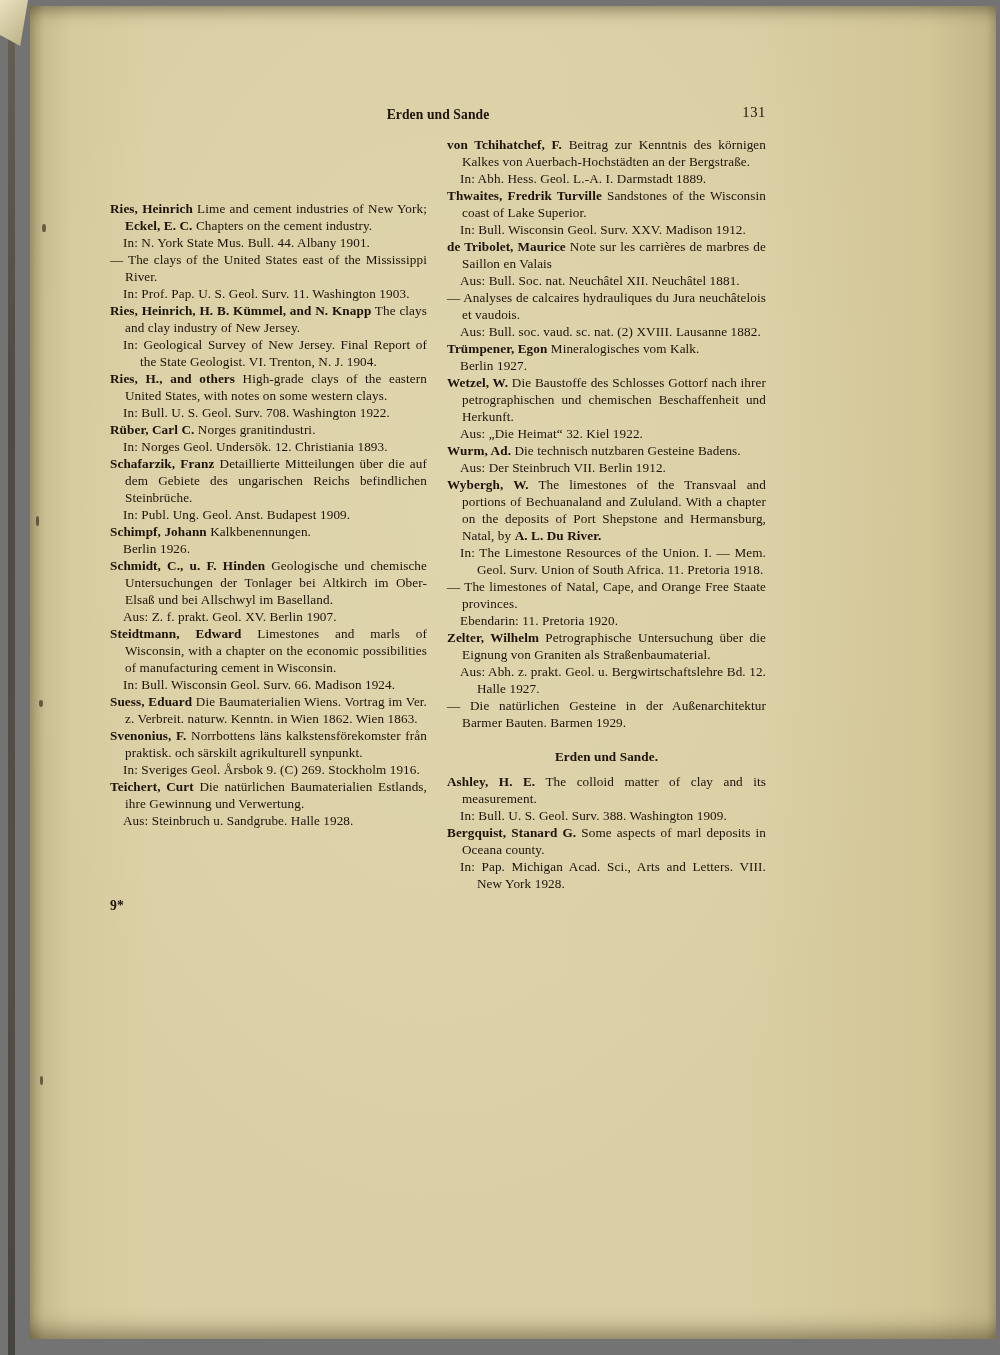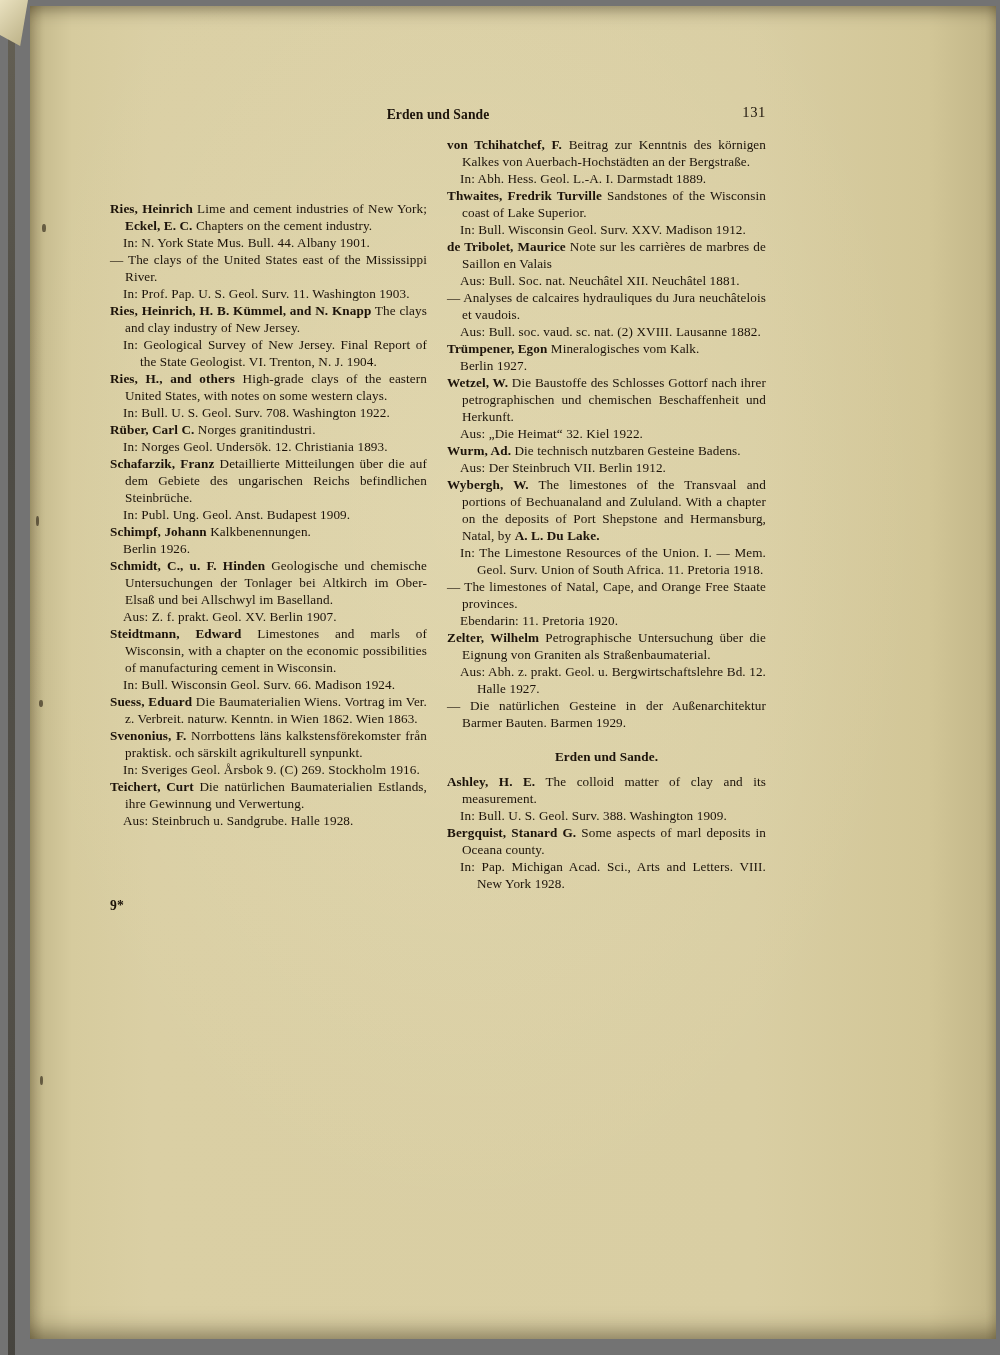--- a/index.html
+++ b/index.html
@@ -155,21 +155,21 @@
           </div>
           <div class="entry">
             <p class="blk main"><b>Wetzel, W.</b> Die Baustoffe des Schlosses Gottorf nach ihrer petrographischen und chemischen Beschaffenheit und Herkunft.</p>
             <p class="blk ref">Aus: „Die Heimat“ 32. Kiel 1922.</p>
           </div>
           <div class="entry">
             <p class="blk main"><b>Wurm, Ad.</b> Die technisch nutzbaren Gesteine Badens.</p>
             <p class="blk ref">Aus: Der Steinbruch VII. Berlin 1912.</p>
           </div>
           <div class="entry">
-            <p class="blk main"><b>Wybergh, W.</b> The limestones of the Transvaal and portions of Bechuanaland and Zululand. With a chapter on the deposits of Port Shepstone and Hermansburg, Natal, by <b>A. L. Du Lake.</b></p>
+            <p class="blk main"><b>Wybergh, W.</b> The limestones of the Transvaal and portions of Bechuanaland and Zululand. With a chapter on the deposits of Port Shepstone and Hermansburg, Natal, by <b>A. L. Du River.</b></p>
             <p class="blk ref">In: The Limestone Resources of the Union. I. — Mem. Geol. Surv. Union of South Africa. 11. Pretoria 1918.</p>
             <p class="blk dash">— The limestones of Natal, Cape, and Orange Free Staate provinces.</p>
             <p class="blk ref">Ebendarin: 11. Pretoria 1920.</p>
           </div>
           <div class="entry">
             <p class="blk main"><b>Zelter, Wilhelm</b> Petrographische Untersuchung über die Eignung von Graniten als Straßenbaumaterial.</p>
             <p class="blk ref">Aus: Abh. z. prakt. Geol. u. Bergwirtschaftslehre Bd. 12. Halle 1927.</p>
             <p class="blk dash">— Die natürlichen Gesteine in der Außenarchitektur Barmer Bauten. Barmen 1929.</p>
           </div>
           <div class="entry">

